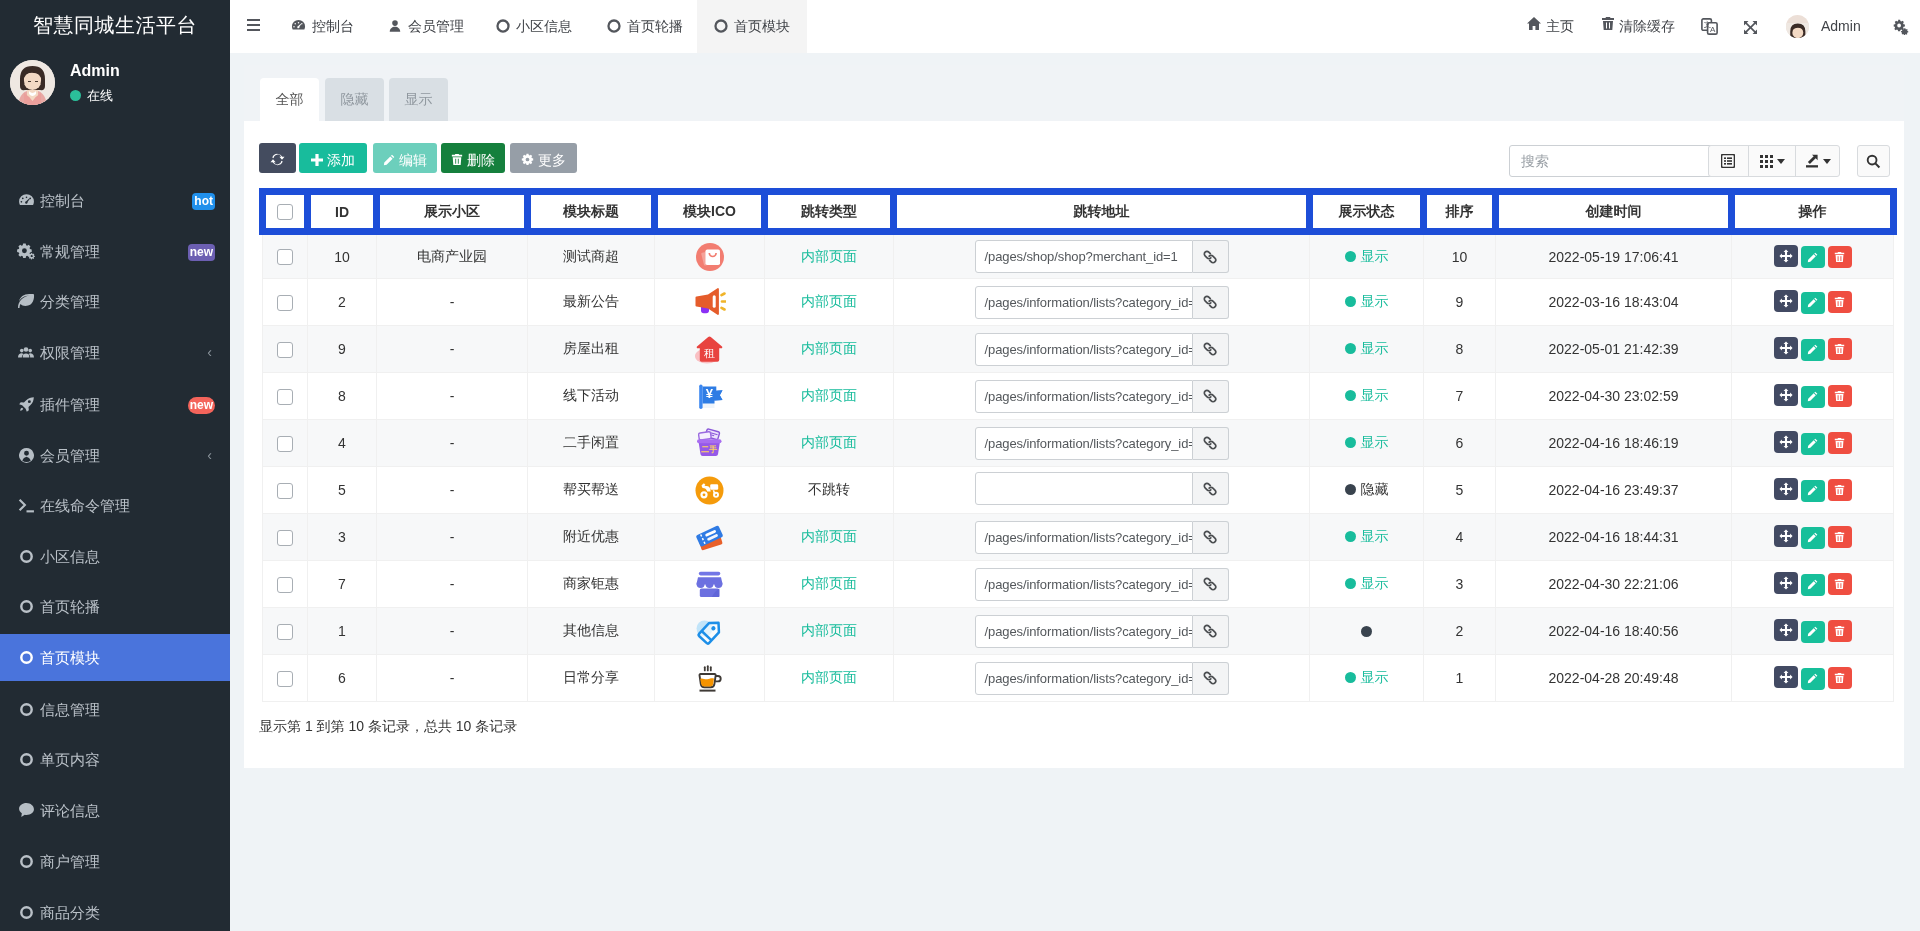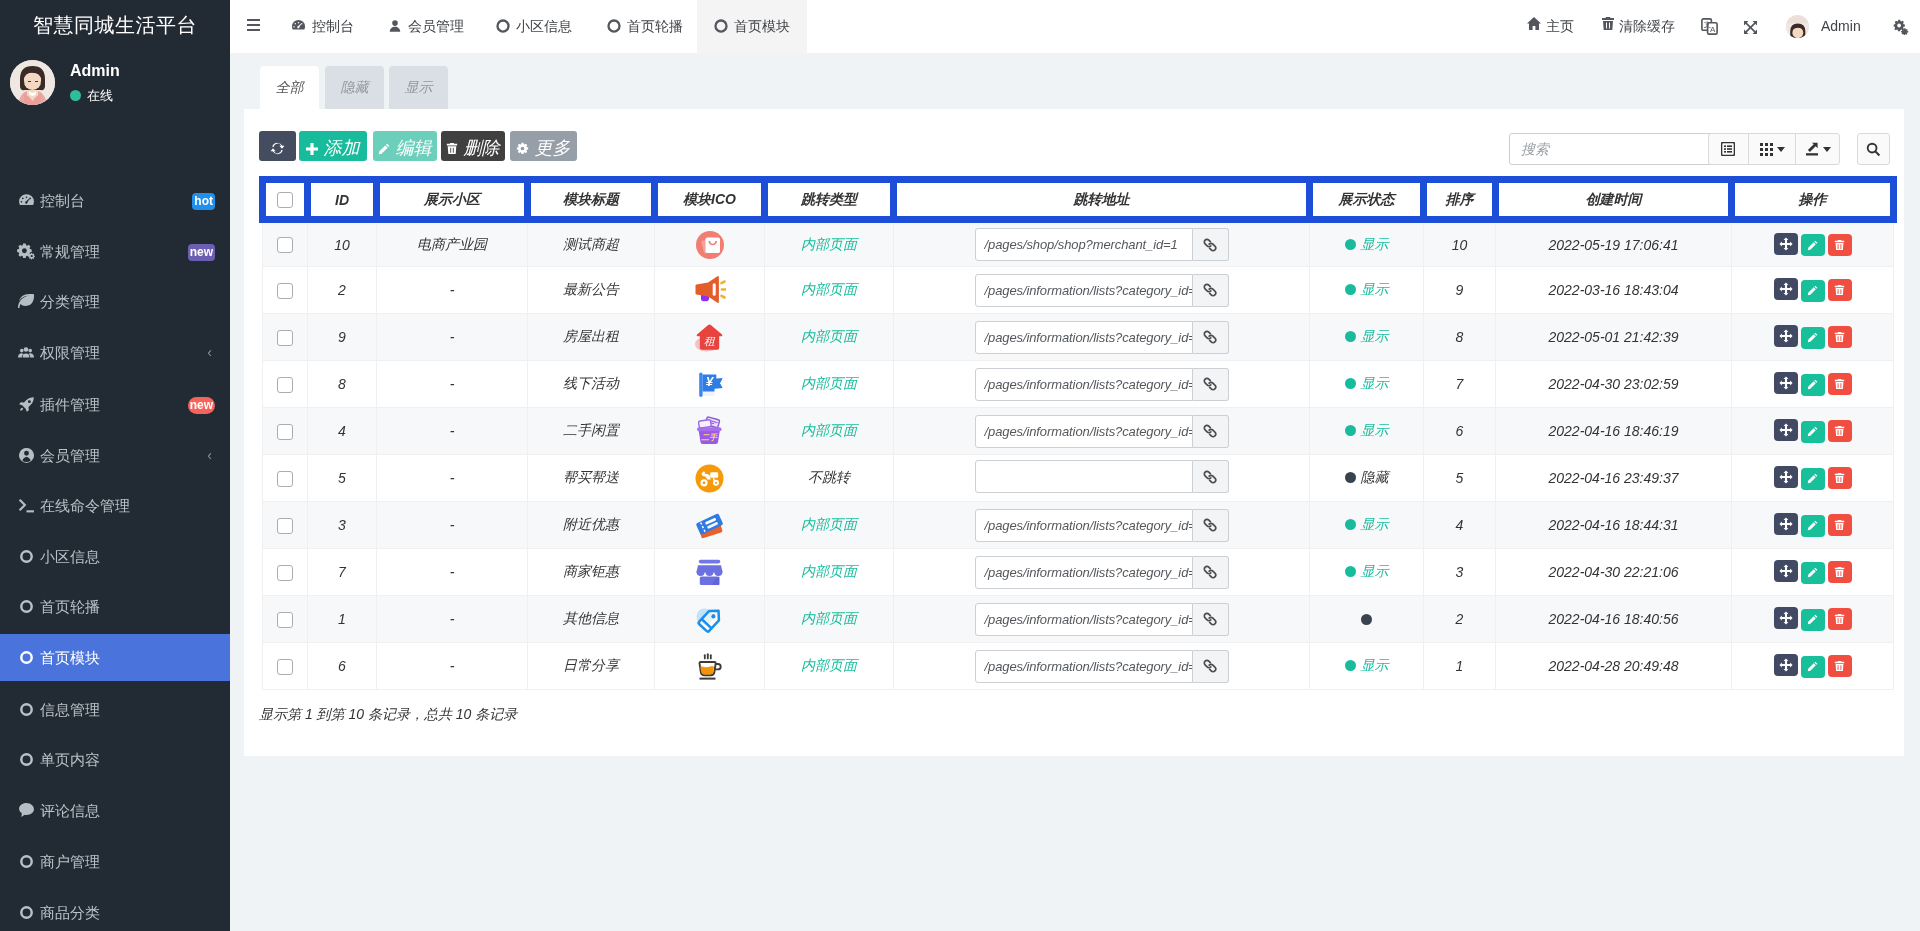--- a/index.html
+++ b/index.html
@@ -26,27 +26,27 @@
 
 .topbar { position:absolute; left:230px; top:0; width:1690px; height:53px; background:#fff; z-index:4; }
 .hamb { position:absolute; left:17px; top:19px; width:13px; }
 .hamb div { height:2px; background:#53565c; margin-bottom:3px; }
 .ttab { position:absolute; top:0; height:53px; line-height:53px; font-size:14px; color:#404348; }
 .ttab svg { vertical-align:-2px; margin-right:6px; }
 .ttab.tactive { background:#f4f4f4; padding:0 17px; }
 .tright { position:absolute; top:0; height:53px; line-height:53px; font-size:14px; color:#404348; }
 
 .content { position:absolute; left:230px; top:53px; width:1690px; height:878px; background:#eff3f6; }
-.panel { position:absolute; left:14px; top:0; width:1660px; height:703px; background:#fff; border-radius:0;font-style:italic; }
+.panel { position:absolute; left:14px; top:12px; width:1660px; height:703px; background:#fff; border-radius:0; }
 .phead { position:absolute; left:0; top:0; width:1660px; height:56px; background:#f0f3f6; }
 .ptab { position:absolute; top:13px; width:59px; height:43px; line-height:43px; text-align:center; font-size:14px; border-radius:4px 4px 0 0; }
 .ptab.on { background:#fff; color:#555; }
 .ptab.off { background:#d9dfe4; color:#8f979e; }
 
-.tb { position:absolute; top:78px; height:30px; border:none; border-radius:3px; color:#fff; font-size:18px; text-align:center; line-height:34px; }
+.tb { position:absolute; top:78px; height:30px; border:none; border-radius:3px; color:#fff; font-size:14px; text-align:center; line-height:34px; }
 
 .gtable { position:absolute; left:15px; top:123px; border-collapse:collapse; table-layout:fixed; width:1631px; font-size:14px; color:#333; }
 .gtable th { height:40px; border:7px solid #1d4ed8; font-weight:bold; text-align:center; background:#fff; }
 .gtable td { height:47px; border:1px solid #f0f0f0; text-align:center; }
 .gtable tr.odd td { background:#f7f8f9; }
 .cb { width:16px; height:16px; border:1px solid #a8aeb4; border-radius:3px; display:inline-block; vertical-align:middle; background:#fff; }
 .ilink { color:#18bc9c; }
 .addr { display:inline-flex; height:33px; }
 .addr .inp { width:218px; height:33px; border:1px solid #ccd0d4; border-radius:3px 0 0 3px; background:#fff; font-size:13px; color:#54585c; line-height:31px; text-align:left; padding-left:9px; letter-spacing:-0.1px; overflow:hidden; white-space:nowrap; }
 .addr .lbtn { width:36px; height:33px; border:1px solid #ccd0d4; border-left:none; border-radius:0 3px 3px 0; background:#f3f4f5; display:flex; align-items:center; justify-content:center; }
@@ -297,21 +297,21 @@
           </g>
         </svg>
     </div>
     <div class="tb" style="left:55px;width:68px;background:#18bc9c"><svg width="12" height="12" viewBox="0 0 12 12" style="vertical-align:-1px">
           <path fill="#fff" d="M4.4 0h3.2v4.4H12v3.2H7.6V12H4.4V7.6H0V4.4h4.4z"></path>
         </svg> 添加</div>
     <div class="tb" style="left:129px;width:64px;background:#6ccfbc">
       <svg width="12" height="12" viewBox="0 0 14 14" style="vertical-align:-1px">
           <path fill="#fff" d="M10.5.8 13.2 3.5 12 4.7 9.3 2zM8.5 2.8 11.2 5.5 4.2 12.5 1 13l.5-3.2z"></path>
         </svg> 编辑</div>
-    <div class="tb" style="left:197px;width:64px;background:#404040">
+    <div class="tb" style="left:197px;width:64px;background:#15803d">
       <svg width="12" height="13" viewBox="0 0 14 15" style="vertical-align:-1px">
           <path fill="#fff" d="M5 1h4l.5 1H13v2H1V2h3.5zM2 5h10l-.7 9H2.7zM5 6.5v6h1v-6zm3 0v6h1v-6z"></path>
         </svg> 删除</div>
     <div class="tb" style="left:266px;width:67px;background:#969ea7">
       <svg width="13" height="13" viewBox="0 0 16 16" style="vertical-align:-1px">
           <path fill="#fff" d="M6.8.9h2.4l.4 1.7 1.1.5 1.4-1 1.7 1.7-1 1.4.5 1.1 1.7.4v2.4l-1.7.4-.5 1.1 1 1.4-1.7 1.7-1.4-1-1.1.5-.4 1.7H6.8l-.4-1.7-1.1-.5-1.4 1-1.7-1.7 1-1.4-.5-1.1-1.7-.4V6.8l1.7-.4.5-1.1-1-1.4 1.7-1.7 1.4 1 1.1-.5zM8 5.7a2.3 2.3 0 1 0 0 4.6 2.3 2.3 0 0 0 0-4.6z"></path>
         </svg> 更多</div>
     <div style="position:absolute;left:1265px;top:80px;width:225px;height:32px;border:1px solid #ccd0d4;border-radius:3px;background:#fff;line-height:30px;padding-left:11px;font-size:14px;color:#9aa0a6">搜索</div>
     <div style="position:absolute;left:1464px;top:80px;width:132px;height:32px;border:1px solid #d8dbde;border-radius:3px;background:#fafafa;display:flex">
       <div style="flex:1;border-right:1px solid #d8dbde;display:flex;align-items:center;justify-content:center">

